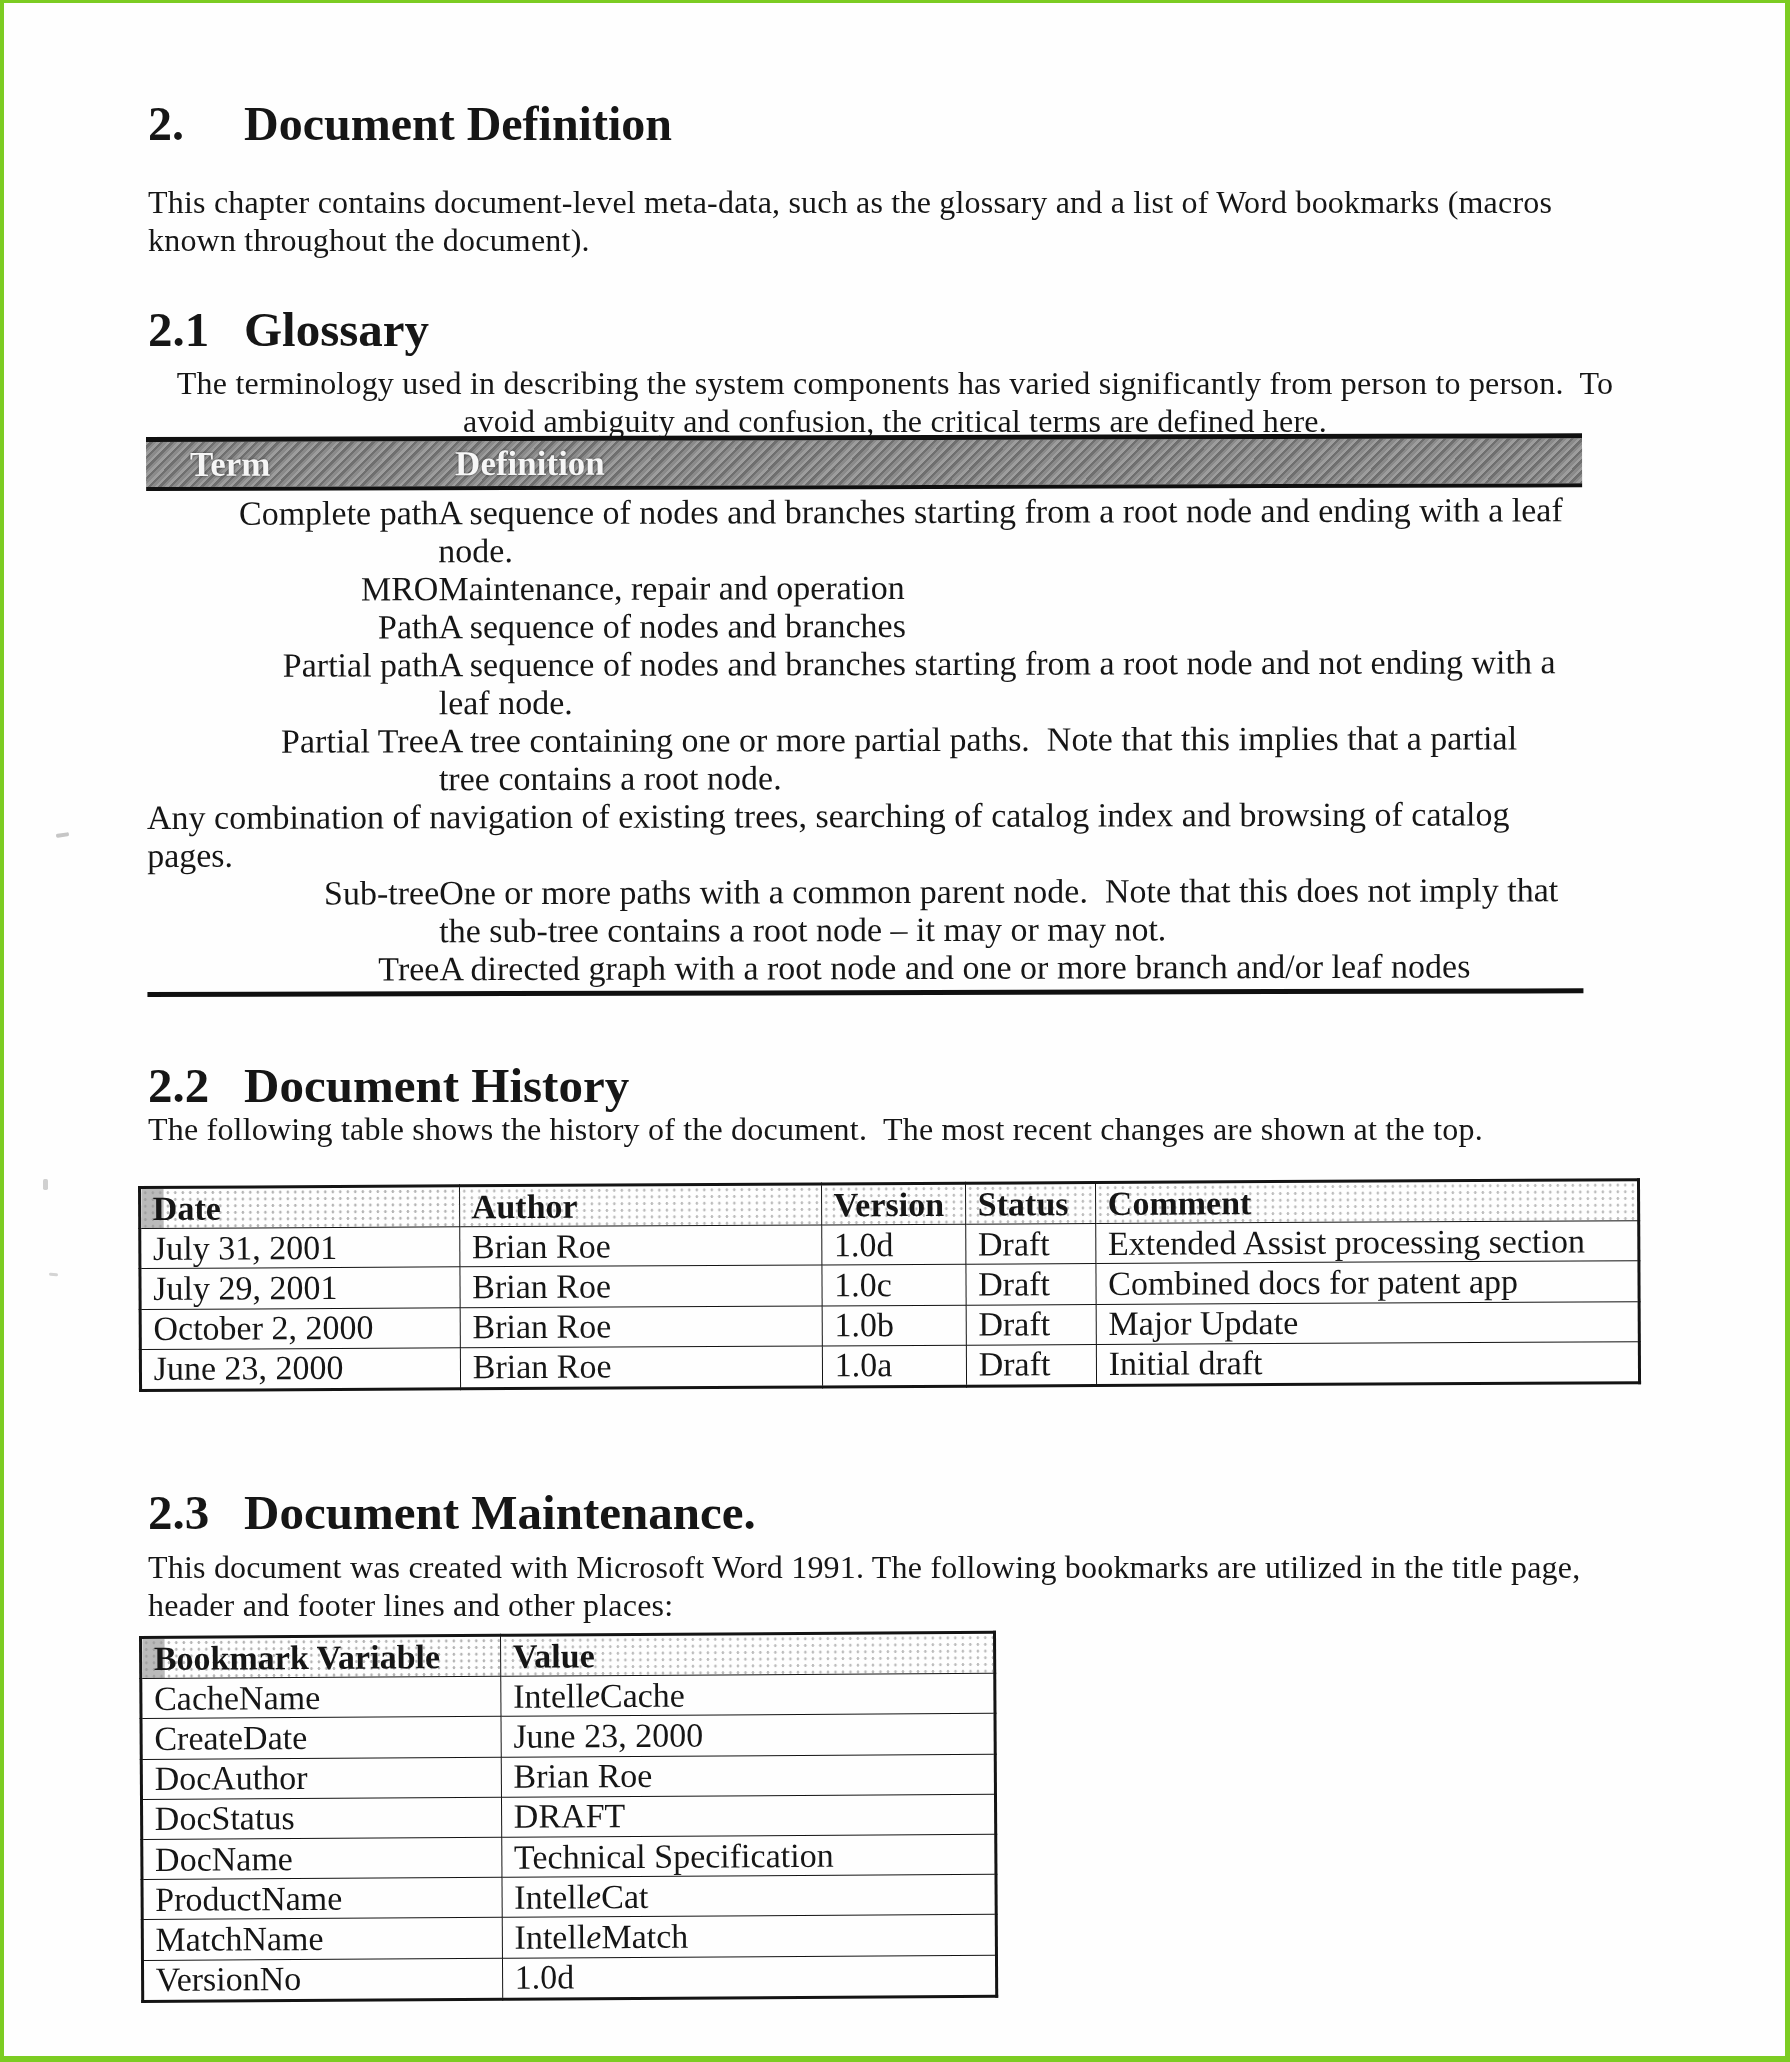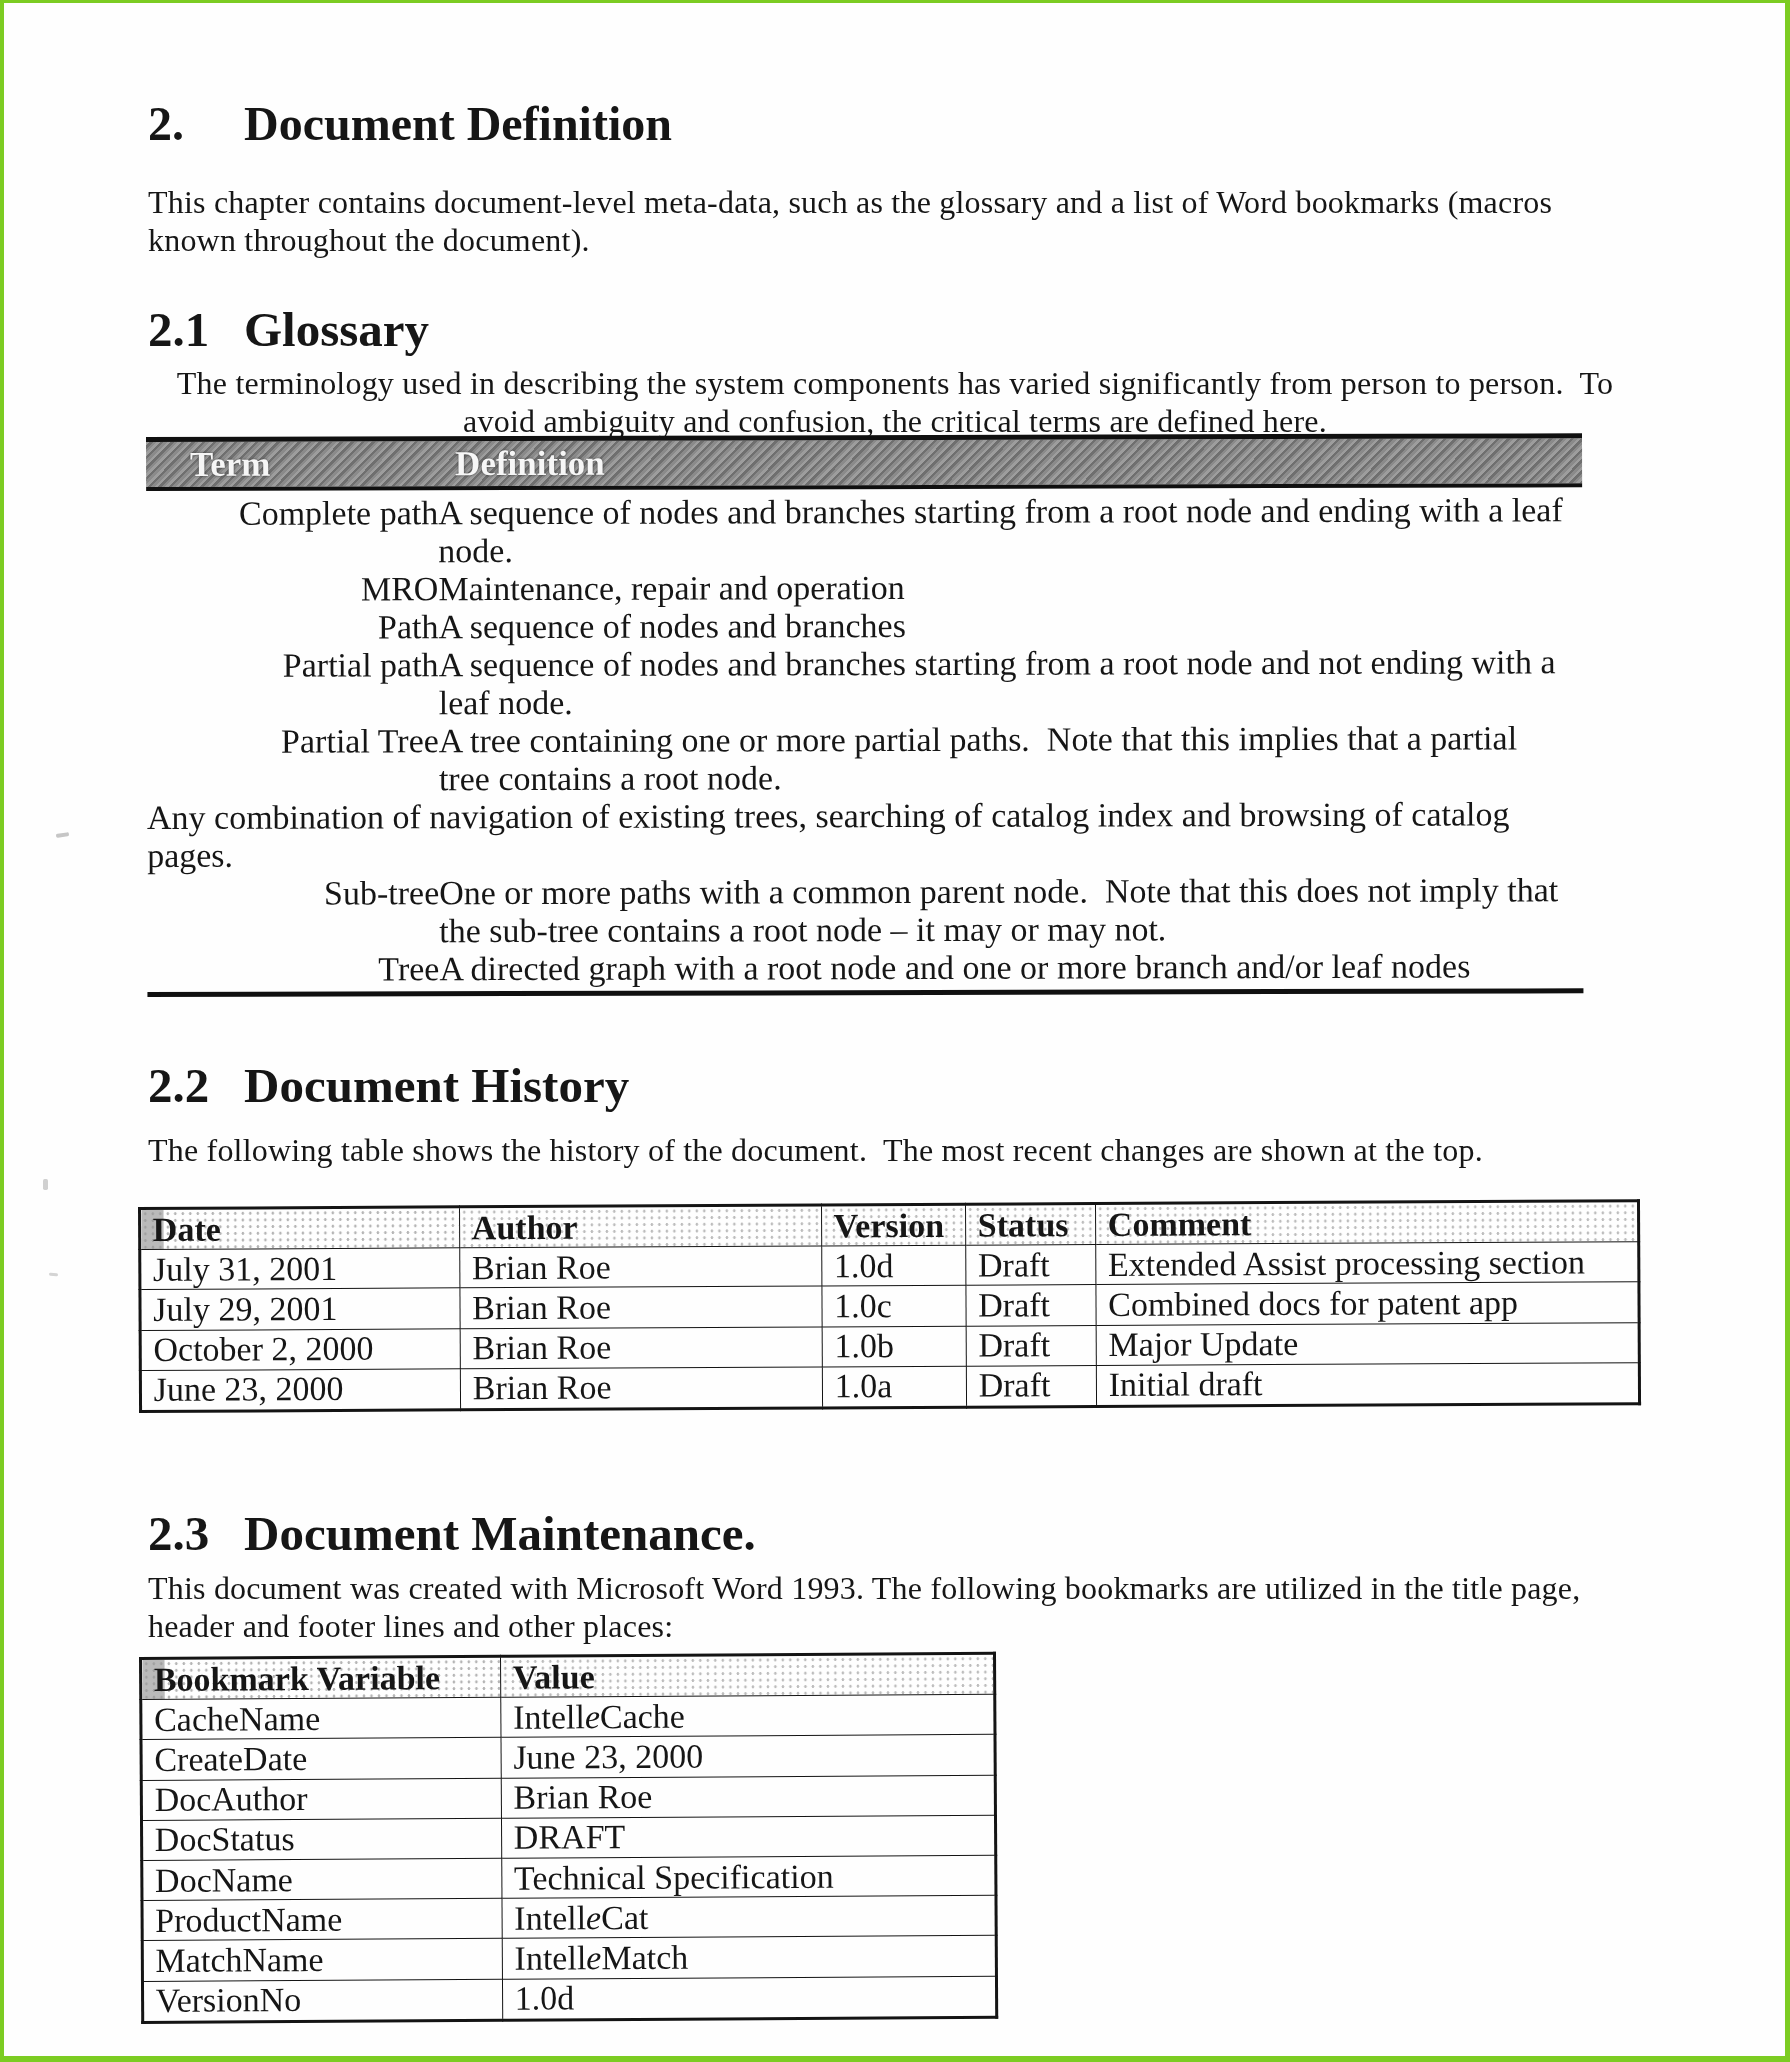--- a/index.html
+++ b/index.html
@@ -132,21 +132,21 @@
             <div class="gloss-term">Sub-tree</div>
             <div class="gloss-def">One or more paths with a common parent node.  Note that this does not imply that the sub-tree contains a root node – it may or may not.</div>
           </div>
           <div class="gloss-row">
             <div class="gloss-term">Tree</div>
             <div class="gloss-def">A directed graph with a root node and one or more branch and/or leaf nodes</div>
           </div>
         </div>
     </div>
 
-    <h2 class="h2" style="margin-top:65px; margin-bottom:21px;">
+    <h2 class="h2" style="margin-top:65px; margin-bottom:0;">
       <span class="hnum-2">2.2</span>
       <span>Document History</span>
     </h2>
     <p class="para" style="margin-bottom:38px;">The following table shows the history of the document.  The most recent changes are shown at the top.</p>
 
     <table class="grid hist-table">
       <colgroup>
         <col style="width:320px">
           <col style="width:362px">
           <col style="width:144px">
@@ -191,21 +191,21 @@
             <td>Draft</td>
             <td>Initial draft</td>
           </tr>
         </tbody>
     </table>
 
     <h2 class="h2" style="margin-top:97px; margin-bottom:11.7px;">
       <span class="hnum-2">2.3</span>
       <span>Document Maintenance.</span>
     </h2>
-    <p class="para" style="margin-bottom:11.7px;">This document was created with Microsoft Word 1993. The following bookmarks are utilized in the title page, header and footer lines and other places:</p>
+    <p class="para" style="margin-bottom:11.7px;">This document was created with Microsoft Word 1991. The following bookmarks are utilized in the title page, header and footer lines and other places:</p>
 
     <table class="grid bk-table">
       <colgroup>
         <col style="width:360px">
           <col style="width:494px">
       </colgroup>
       <thead>
         <tr>
           <th class="patch">Bookmark Variable</th>
           <th class="speckle">Value</th>

